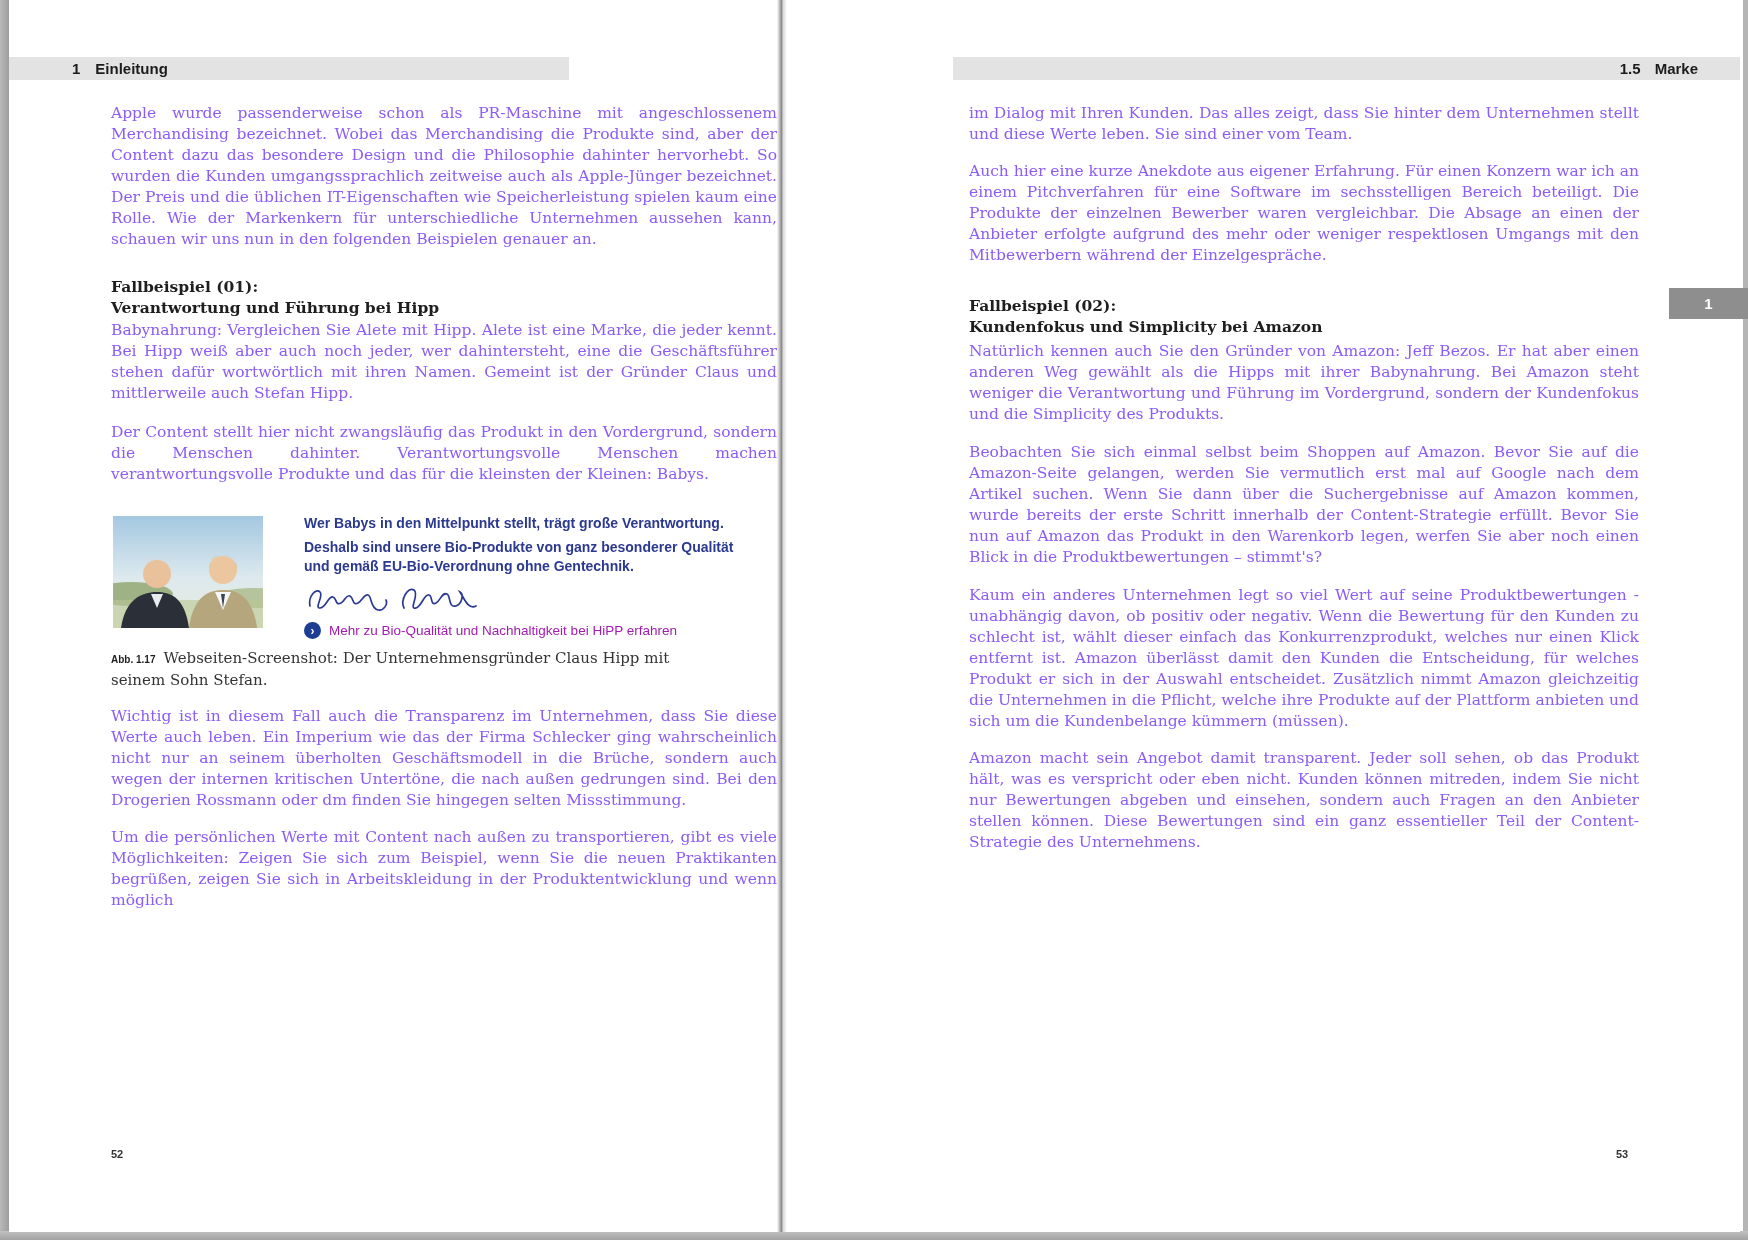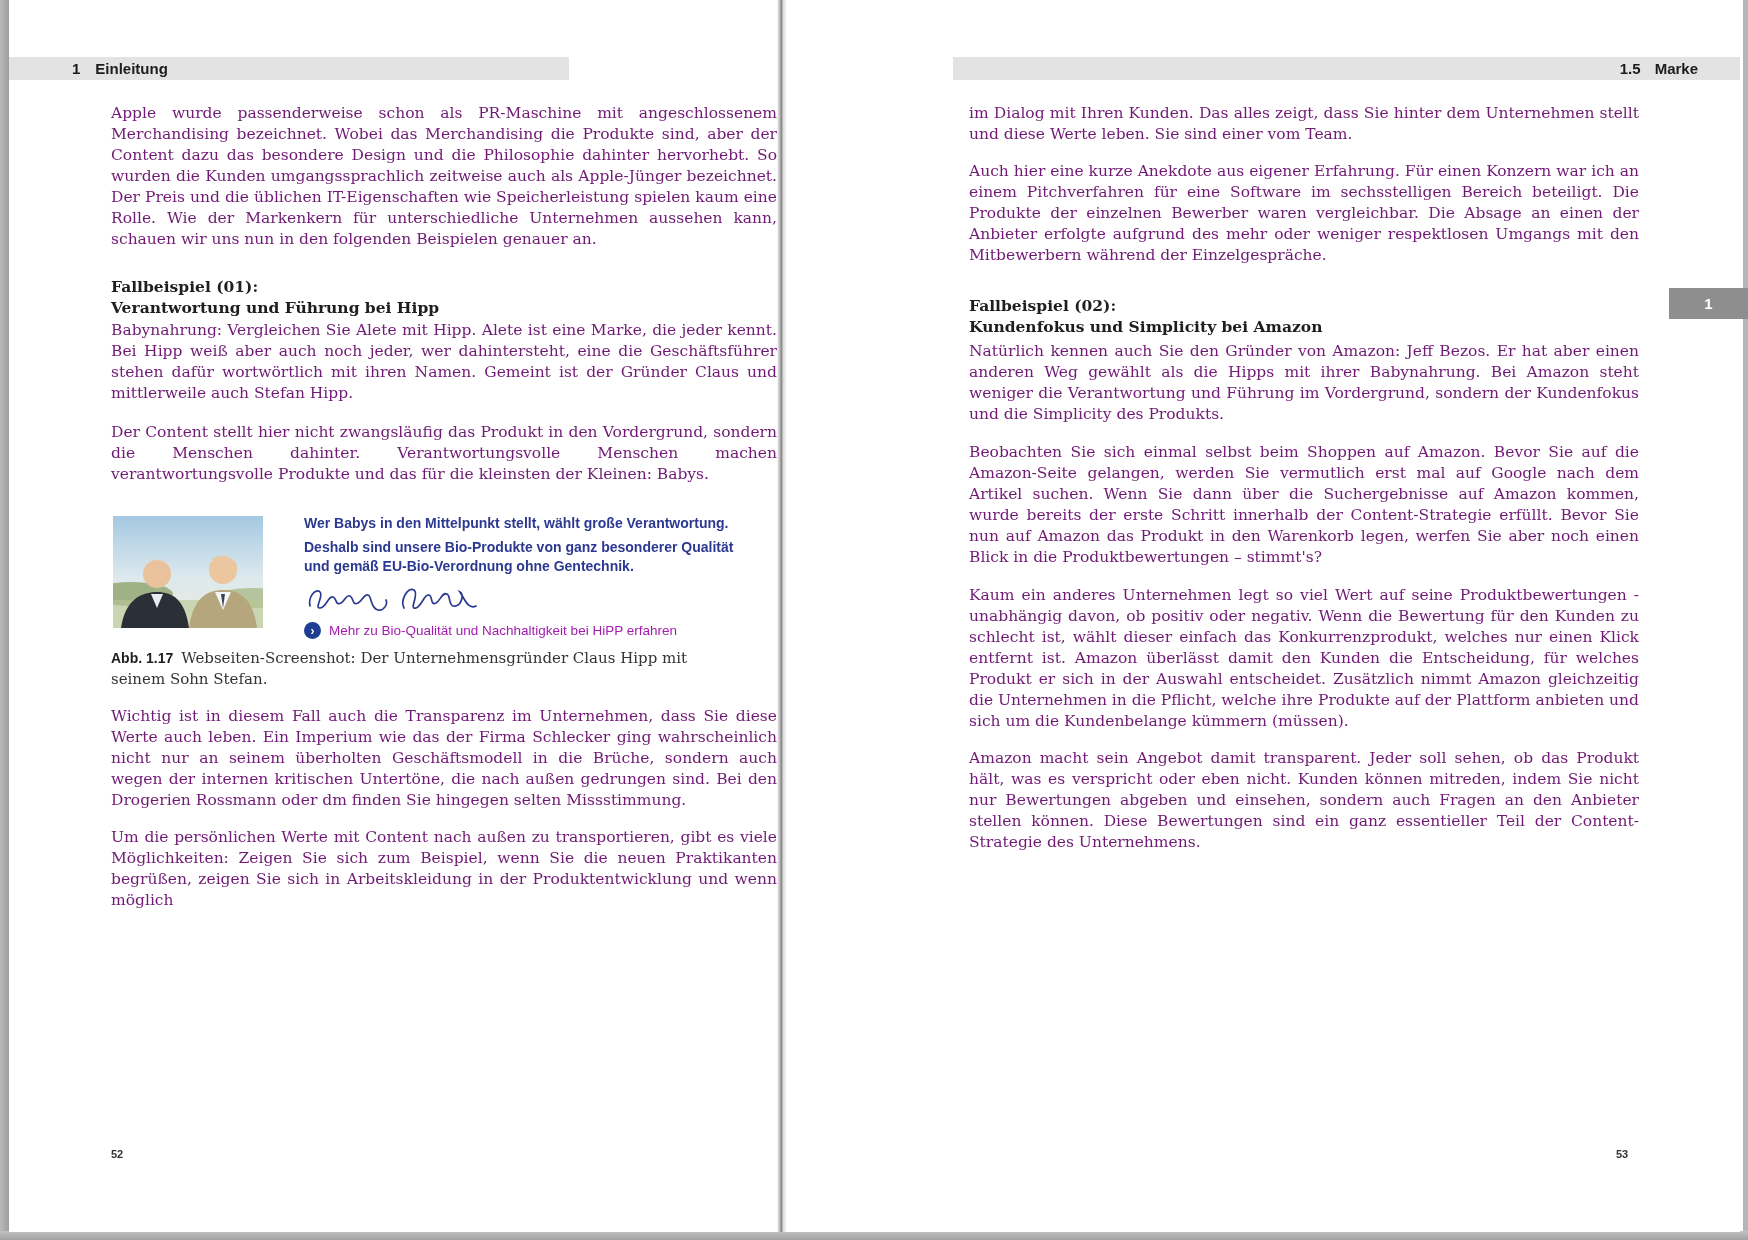--- a/index.html
+++ b/index.html
@@ -19,21 +19,21 @@
   
   .runhead{position:absolute;top:57px;height:23px;background:#e3e3e3;
            font-family:"Liberation Sans",sans-serif;font-weight:bold;font-size:15px;color:#1c1c1c;
            display:flex;align-items:center;}
   .runhead-l{left:0;width:560px;padding-left:63px;box-sizing:border-box;}
   .runhead-l .rh-title{margin-left:15px;}
   .runhead-r{left:166px;width:787px;justify-content:flex-end;padding-right:42px;box-sizing:border-box;}
   .runhead-r .rh-title{margin-left:14px;}
   
   .body{position:absolute;margin:0;font-size:15.5px;line-height:21px;text-align:justify;
-        hyphens:auto;-webkit-hyphens:auto;color:#701a75;}
+        hyphens:auto;-webkit-hyphens:auto;color:#8b5cf6;}
   .page-l .body{left:102px;width:666px;}
   .page-r .body{left:182px;width:670px;}
   .case-head{position:absolute;font-weight:bold;font-size:15.5px;line-height:21px;color:#1e1e1e;}
   .page-l .case-head{left:102px;width:666px;}
   .page-r .case-head{left:182px;width:670px;}
   .p-l1{top:103px;} .p-l2{top:320px;} .p-l3{top:422px;} .p-l4{top:706px;} .p-l5{top:827px;}
   .ch-l{top:276px;}
   .p-r1{top:103px;} .p-r2{top:161px;} .p-r3{top:341px;} .p-r4{top:442px;} .p-r5{top:585px;} .p-r6{top:748px;}
   .ch-r{top:295px;}
   
@@ -44,21 +44,21 @@
              color:#2b3990;margin-bottom:6px;}
   .hipp-sub{font-family:"Liberation Sans",sans-serif;font-weight:bold;font-size:14px;line-height:19px;
             color:#2b3990;width:440px;}
   .hipp-sig{margin-top:6px;height:36px;}
   .hipp-link{margin-top:4px;display:flex;align-items:center;cursor:pointer;}
   .hipp-link-icon{width:17px;height:17px;border-radius:50%;background:#1d3e92;color:#ffffff;
                   display:inline-flex;align-items:center;justify-content:center;
                   font-family:"Liberation Sans",sans-serif;font-size:12px;font-weight:bold;flex:0 0 auto;}
   .hipp-link-label{margin-left:8px;font-family:"Liberation Sans",sans-serif;font-size:13.5px;color:#a21caf;}
   .caption{position:absolute;left:102px;top:648px;width:612px;margin:0;font-size:15px;line-height:21px;color:#333333;}
-  .caption .cap-label{font-family:"Liberation Sans",sans-serif;font-weight:bold;font-size:14px;color:#1e1e1e;margin-right:8px;}
+  .caption .cap-label{font-family:"Liberation Sans",sans-serif;font-weight:bold;font-size:10px;color:#1e1e1e;margin-right:8px;}
   
   .pagenum{position:absolute;top:1148px;font-family:"Liberation Sans",sans-serif;font-weight:bold;
            font-size:11px;color:#333333;}
   .pn-l{left:102px;} .pn-r{left:829px;}
   
   .chapter-tab{position:absolute;left:1669px;top:288px;width:79px;height:31px;background:#8e8e8e;
                color:#ffffff;font-family:"Liberation Sans",sans-serif;font-weight:bold;font-size:15px;
                display:flex;align-items:center;justify-content:center;}
 </style>
 </head>
@@ -109,21 +109,21 @@
           <path d="M30,57 a14,14 0 0 1 28,-1 l-2,-8 a14,13 0 0 0 -24,0 Z" fill="#dcdcda"></path>
 
           <path d="M76,112 C80,82 94,74 110,74 C126,74 140,82 144,112 Z" fill="#b5a67d"></path>
           <path d="M102,76 L110,94 L118,76 Z" fill="#f4f6f7"></path>
           <path d="M108,78 L110,92 L112,78 Z" fill="#3a4450"></path>
           <circle cx="110" cy="54" r="14" fill="#ecc69e"></circle>
           <path d="M96,53 a14,14 0 0 1 28,0 l-3,-9 a14,12 0 0 0 -22,-1 Z" fill="#d9c58c"></path>
         </svg>
       </div>
       <div class="hipp-text">
-        <div class="hipp-head">Wer Babys in den Mittelpunkt stellt, wählt große Verantwortung.</div>
+        <div class="hipp-head">Wer Babys in den Mittelpunkt stellt, trägt große Verantwortung.</div>
         <div class="hipp-sub">Deshalb sind unsere Bio-Produkte von ganz besonderer Qualität und gemäß EU-Bio-Verordnung ohne Gentechnik.</div>
         <div class="hipp-sig">
           <svg width="200" height="36" viewBox="0 0 200 36">
             <g fill="none" stroke="#2b3990" stroke-width="1.7" stroke-linecap="round">
               <path d="M6,24 C4,14 12,6 16,10 C20,14 10,26 16,26 C22,26 24,14 29,15 C33,16 31,24 37,21 C41,19 42,12 46,14 C50,16 48,24 54,21 C59,18 60,12 64,13 C68,14 66,26 74,28 C80,29 84,22 82,18"></path>
               <path d="M100,26 C96,18 104,4 110,8 C116,12 104,28 112,26 C118,24 120,12 125,13 C129,14 126,24 132,21 C137,18 138,10 143,12 C147,14 144,26 152,24 C158,22 160,12 156,10 C160,16 164,28 172,24"></path>
             </g>
           </svg>
         </div>
         <div class="hipp-link">

